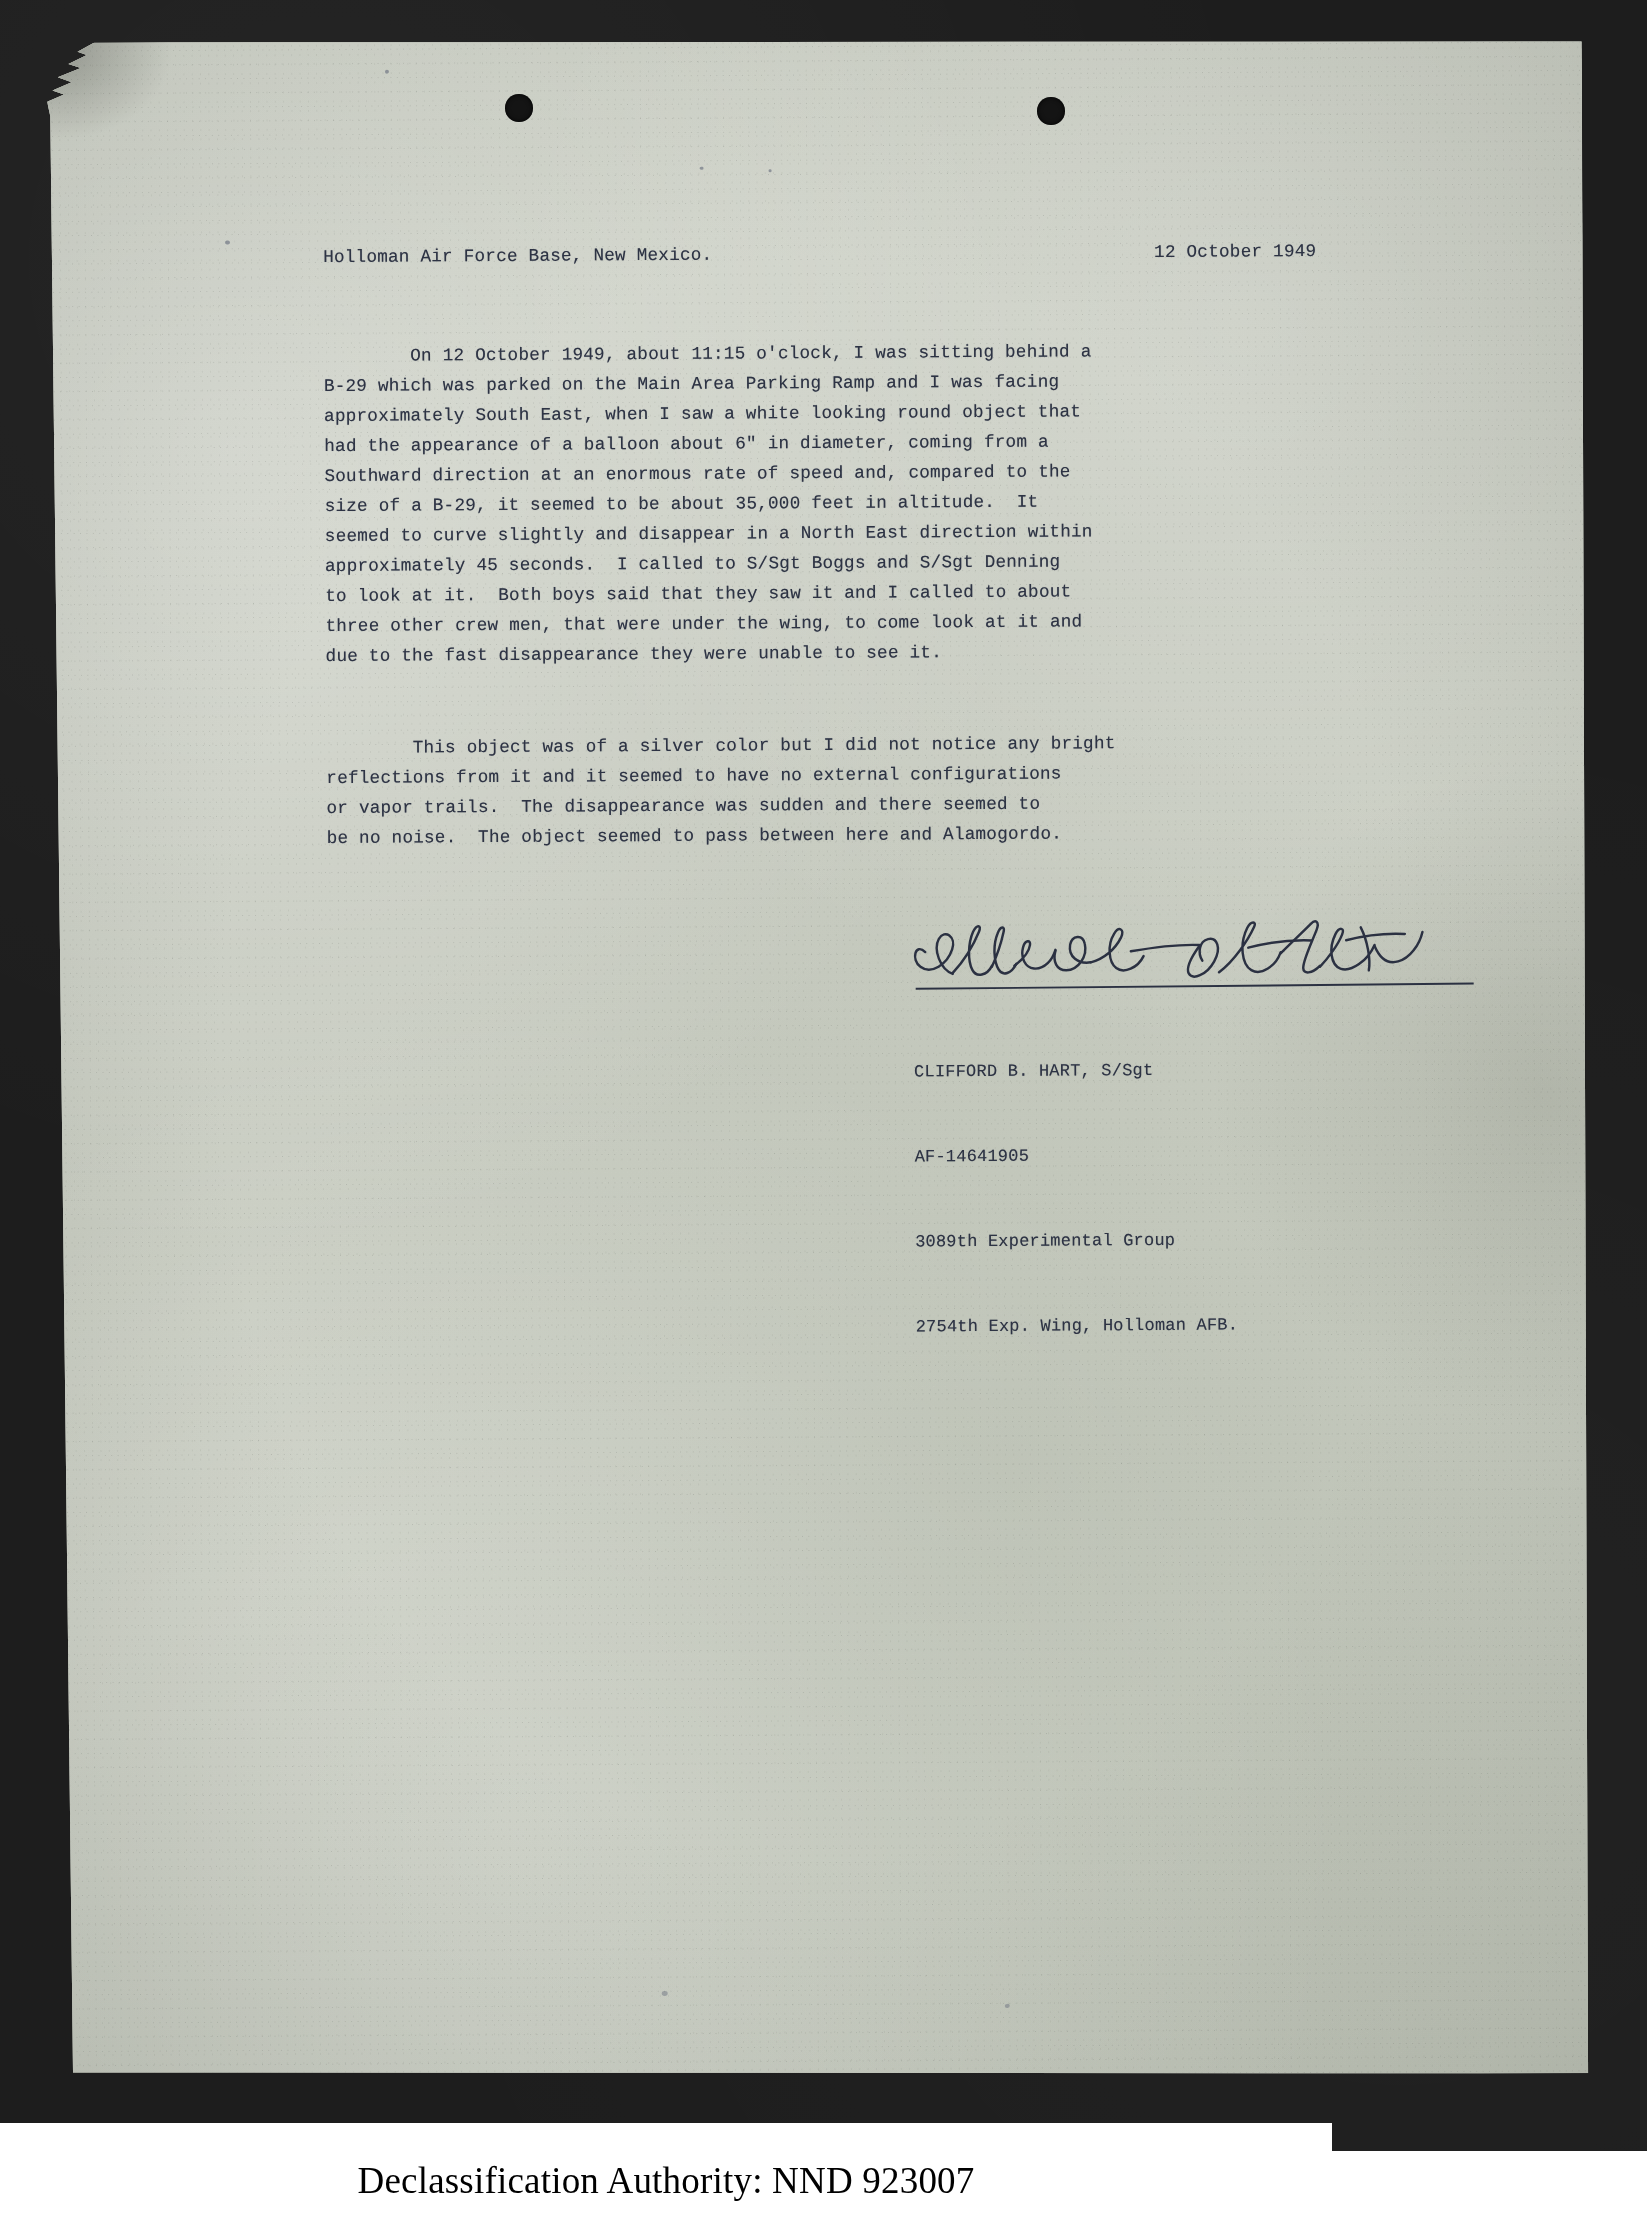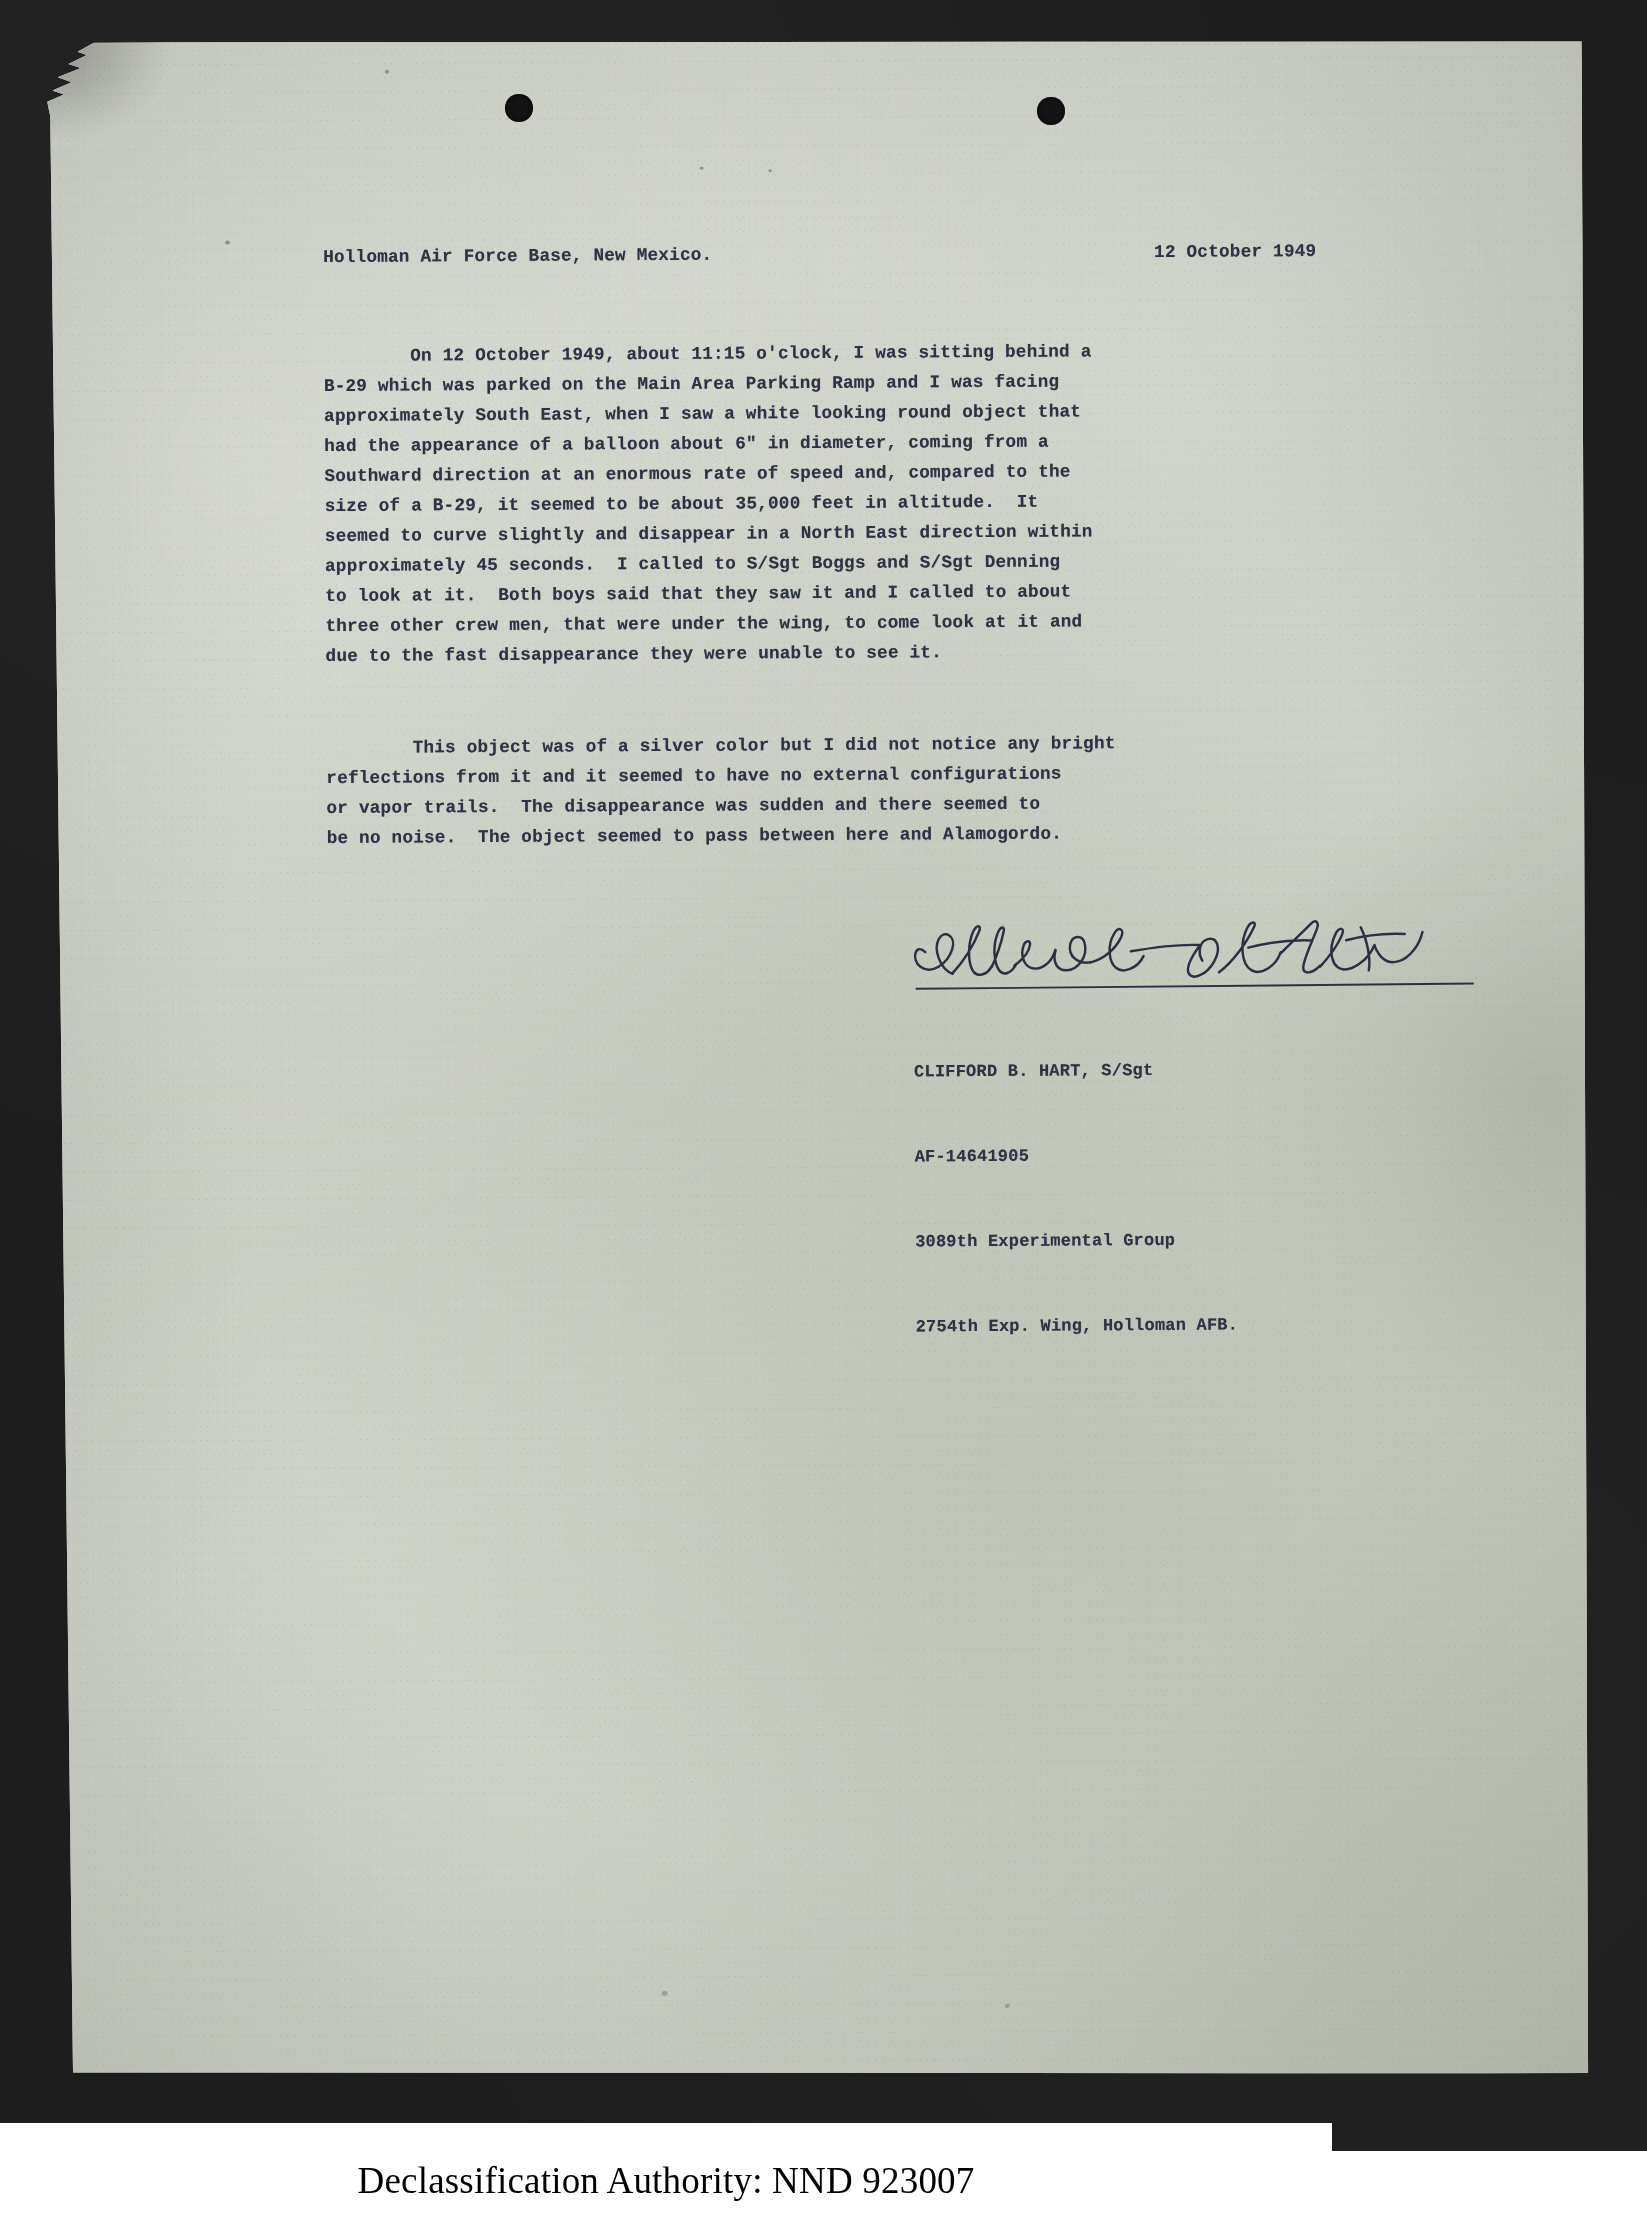--- a/index.html
+++ b/index.html
@@ -16,21 +16,20 @@
 
   
   .scan-frame {
     position: absolute;
     left: 0;
     top: 0;
     width: 1648px;
     height: 2151px;
     background: #1d1d1d;
     overflow: hidden;
-    font-weight: bold;
   }
   .scan-frame::before {
     content: "";
     position: absolute;
     inset: 0;
     background:
       radial-gradient(circle at 20% 12%, rgba(255,255,255,0.035), rgba(0,0,0,0) 42%),
       radial-gradient(circle at 85% 80%, rgba(255,255,255,0.025), rgba(0,0,0,0) 48%);
     pointer-events: none;
   }

